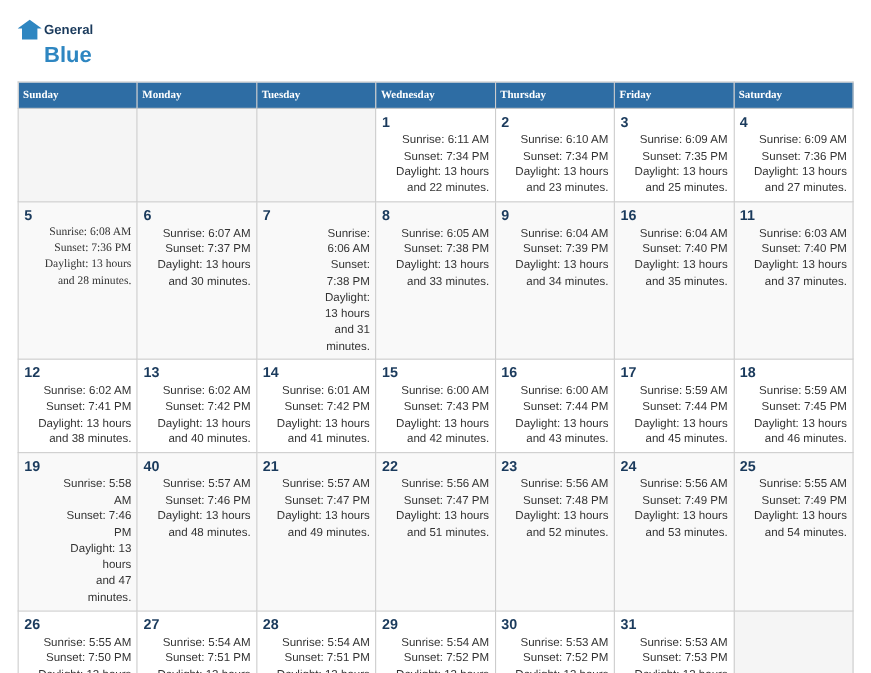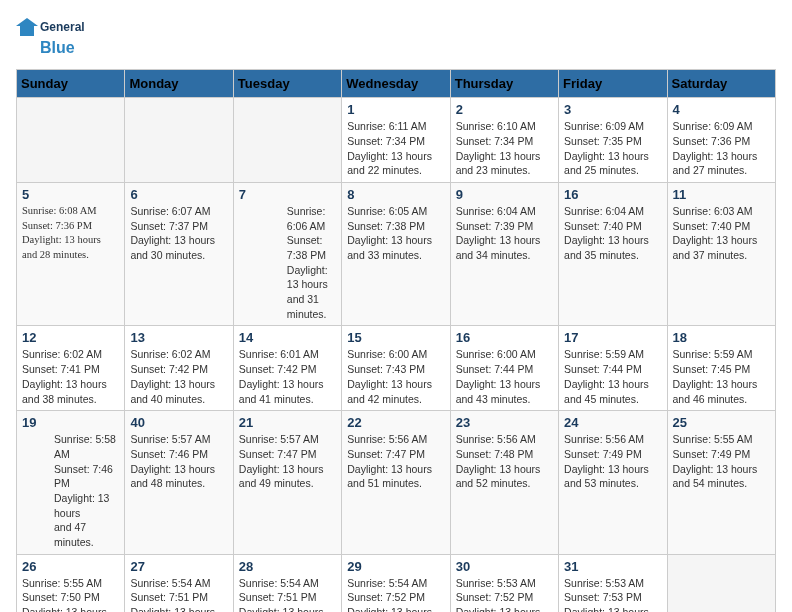--- a/index.html
+++ b/index.html
@@ -33,26 +33,27 @@
       font-size: 15px;
       color: #444;
     }
     table {
       width: 100%;
       border-collapse: collapse;
       table-layout: fixed;
     }
     th {
       background-color: #2e6da4;
-      color: #000000;
+      color: #ffffff;
       padding: 6px 4px;
-      font-size: 13px;
+      font-size: 10px;
       font-weight: bold;
       border: 1px solid #ccc;
       text-align: left;
+      font-family: Liberation Serif, serif;
     }
     td {
       border: 1px solid #ccc;
       vertical-align: top;
       padding: 4px 5px;
       height: 80px;
       background: #fff;
       font-size: 11px;
       color: #222;
     }
@@ -63,41 +64,42 @@
       font-size: 13px;
       font-weight: bold;
       color: #1a3a5c;
       display: block;
       margin-bottom: 2px;
     }
     .day-info {
       font-size: 10.5px;
       line-height: 1.4;
       color: #333;
+      text-align: right;
     }
     tr:nth-child(even) td:not(.empty) {
       background: #f9f9f9;
     }
     tr:nth-child(odd) td:not(.empty) {
       background: #ffffff;
     }
   </style>
 </head>
 <body>
 
 <div class="header">
   <div class="logo">
   <div style="display:flex;flex-direction:column;line-height:1.2;">
     <div style="display:flex;align-items:center;gap:2px;">
       <svg width="22" height="22" viewBox="0 0 22 22">
         <polygon points="11,2 22,10 18,10 18,20 4,20 4,10 0,10" fill="#2e86c1"></polygon>
       </svg>
       <span style="font-size:12px;font-weight:bold;color:#1a3a5c;">General</span>
     </div>
-    <span style="font-size:16px;font-weight:bold;color:#2e86c1;margin-left:24px;">Blue</span>
+    <span style="font-size:20px;font-weight:bold;color:#2e86c1;margin-left:24px;">Blue</span>
   </div>
 </div>
   <div class="title-area">
     <div class="month-title"></div>
     <div class="location"></div>
   </div>
 </div>
 
 <table>
   <thead>

